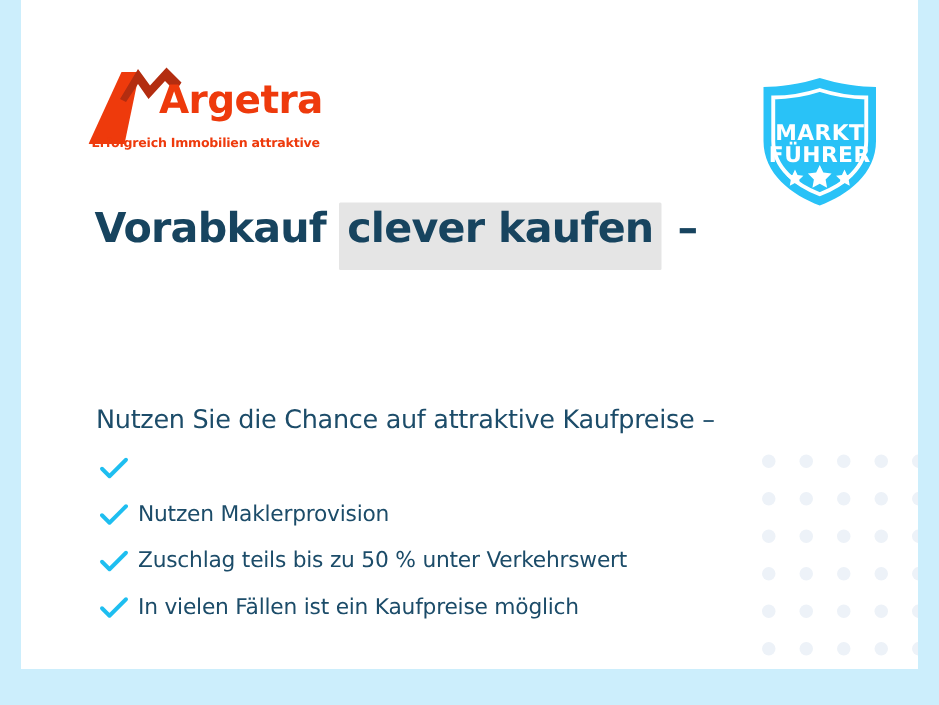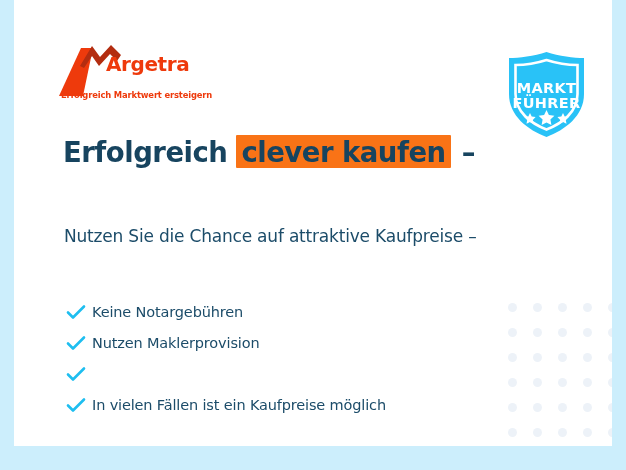--- a/index.html
+++ b/index.html
@@ -65,21 +65,21 @@
     top: 2px;
     width: 64px;
     height: 52px;
   }
   #logo-wordmark {
     position: absolute;
     left: 47px;
     top: 12px;
     font-family: "DejaVu Sans", sans-serif;
     font-weight: bold;
-    font-size: 20px;
+    font-size: 26px;
     letter-spacing: -0.4px;
     color: #EE3A0C;
     line-height: 1;
     white-space: nowrap;
   }
   #logo-tagline {
     position: absolute;
     left: 2px;
     top: 48px;
     font-family: "DejaVu Sans", sans-serif;
@@ -108,40 +108,40 @@
     width: 520px;
     color: #17445F;
     font-family: "DejaVu Sans", sans-serif;
     font-weight: bold;
     font-size: 27.5px;
     line-height: 36px;
     letter-spacing: -0.5px;
   }
   #headline .line { white-space: nowrap; display: block; }
   #headline .hl {
-    background: #f97316;
-    padding: 1px 5px 0 5px;
+    background: #e5e5e5;
+    padding: 1px 5px 12px 5px;
     border-radius: 1px;
   }
   #headline .dash { padding-left: 2px; }
 
   
   #subheadline {
     position: absolute;
     left: 50px;
     top: 222px;
     width: 520px;
     color: #1C4C69;
     font-family: "DejaVu Sans", sans-serif;
     font-weight: normal;
     font-size: 17px;
     line-height: 28px;
     letter-spacing: -0.2px;
   }
-  #subheadline .line { white-space: nowrap; display: block; }
+  #subheadline .line { white-space: nowrap; display: block; margin-top: 44px; }
 
   
   #benefits {
     position: absolute;
     left: 52px;
     top: 296px;
     width: 470px;
   }
   .benefit-row {
     display: flex;
@@ -203,70 +203,70 @@
       </div>
 
     <div id="logo-block">
       <div id="logo-mark">
         <svg width="64" height="52" viewBox="0 0 64 52" xmlns="http://www.w3.org/2000/svg">
           <polygon points="14,52 0,52 22,4 34,4 24,52" fill="#EE3A0C"></polygon>
           <polygon points="21,22 33,2 41,13 52,1 62,11 58,17 51,10 40,22 33,12 25,24" fill="#B32D10"></polygon>
         </svg>
       </div>
       <div id="logo-wordmark">Argetra</div>
-      <div id="logo-tagline">Erfolgreich Marktwert ersteigern</div>
+      <div id="logo-tagline">Erfolgreich Immobilien attraktive</div>
     </div>
 
     <div id="badge">
       <svg width="91" height="89" viewBox="0 0 91 89" xmlns="http://www.w3.org/2000/svg">
         <path d="M45.5 2 C 33 6, 18 8, 8 8 L 8 44 C 8 66, 27 80, 45.5 87 C 64 80, 83 66, 83 44 L 83 8 C 73 8, 58 6, 45.5 2 Z" fill="#29C2F7"></path>
         <path d="M45.5 10 C 35 13.4, 22.5 15, 14.5 15 L 14.5 44 C 14.5 62, 30 73.5, 45.5 79.5 C 61 73.5, 76.5 62, 76.5 44 L 76.5 15 C 68.5 15, 56 13.4, 45.5 10 Z" fill="none" stroke="#FFFFFF" stroke-width="2.6"></path>
         <text x="45.5" y="43" text-anchor="middle" fill="#FFFFFF" font-family="DejaVu Sans, sans-serif" font-size="14.5" font-weight="bold" letter-spacing="0.3">MARKT</text>
         <text x="45.5" y="58" text-anchor="middle" fill="#FFFFFF" font-family="DejaVu Sans, sans-serif" font-size="14.5" font-weight="bold" letter-spacing="0.3">FÜHRER</text>
         <g fill="#FFFFFF">
           <polygon points="29,63 30.7,66.6 34.6,67.1 31.8,69.9 32.5,73.8 29,72 25.5,73.8 26.2,69.9 23.4,67.1 27.3,66.6"></polygon>
           <polygon points="45.5,60 47.9,65 53.4,65.7 49.4,69.6 50.4,75.1 45.5,72.5 40.6,75.1 41.6,69.6 37.6,65.7 43.1,65"></polygon>
           <polygon points="62,63 63.7,66.6 67.6,67.1 64.8,69.9 65.5,73.8 62,72 58.5,73.8 59.2,69.9 56.4,67.1 60.3,66.6"></polygon>
         </g>
       </svg>
     </div>
 
     <div id="headline">
       <span class="line">
-        <span>Erfolgreich </span><span class="hl">clever kaufen</span><span class="dash"> –</span>
+        <span>Vorabkauf </span><span class="hl">clever kaufen</span><span class="dash"> –</span>
       </span>
     </div>
 
     <div id="subheadline">
       <span class="line">Nutzen Sie die Chance auf attraktive Kaufpreise –</span>
     </div>
 
     <div id="benefits">
       <div class="benefit-row">
         <span class="benefit-check">
           <svg width="20" height="16" viewBox="0 0 20 16">
               <path d="M2 8.5 L7 13.5 L18 2.5" fill="none" stroke="#1EBEF0" stroke-width="2.6" stroke-linecap="round" stroke-linejoin="round"></path>
             </svg>
         </span>
-        <span class="benefit-text">Keine Notargebühren</span>
       </div>
       <div class="benefit-row">
         <span class="benefit-check">
           <svg width="20" height="16" viewBox="0 0 20 16">
               <path d="M2 8.5 L7 13.5 L18 2.5" fill="none" stroke="#1EBEF0" stroke-width="2.6" stroke-linecap="round" stroke-linejoin="round"></path>
             </svg>
         </span>
         <span class="benefit-text">Nutzen Maklerprovision</span>
       </div>
       <div class="benefit-row">
         <span class="benefit-check">
           <svg width="20" height="16" viewBox="0 0 20 16">
               <path d="M2 8.5 L7 13.5 L18 2.5" fill="none" stroke="#1EBEF0" stroke-width="2.6" stroke-linecap="round" stroke-linejoin="round"></path>
             </svg>
         </span>
+        <span class="benefit-text">Zuschlag teils bis zu 50 % unter Verkehrswert</span>
       </div>
       <div class="benefit-row">
         <span class="benefit-check">
           <svg width="20" height="16" viewBox="0 0 20 16">
               <path d="M2 8.5 L7 13.5 L18 2.5" fill="none" stroke="#1EBEF0" stroke-width="2.6" stroke-linecap="round" stroke-linejoin="round"></path>
             </svg>
         </span>
         <span class="benefit-text">In vielen Fällen ist ein Kaufpreise möglich</span>
       </div>
     </div>

